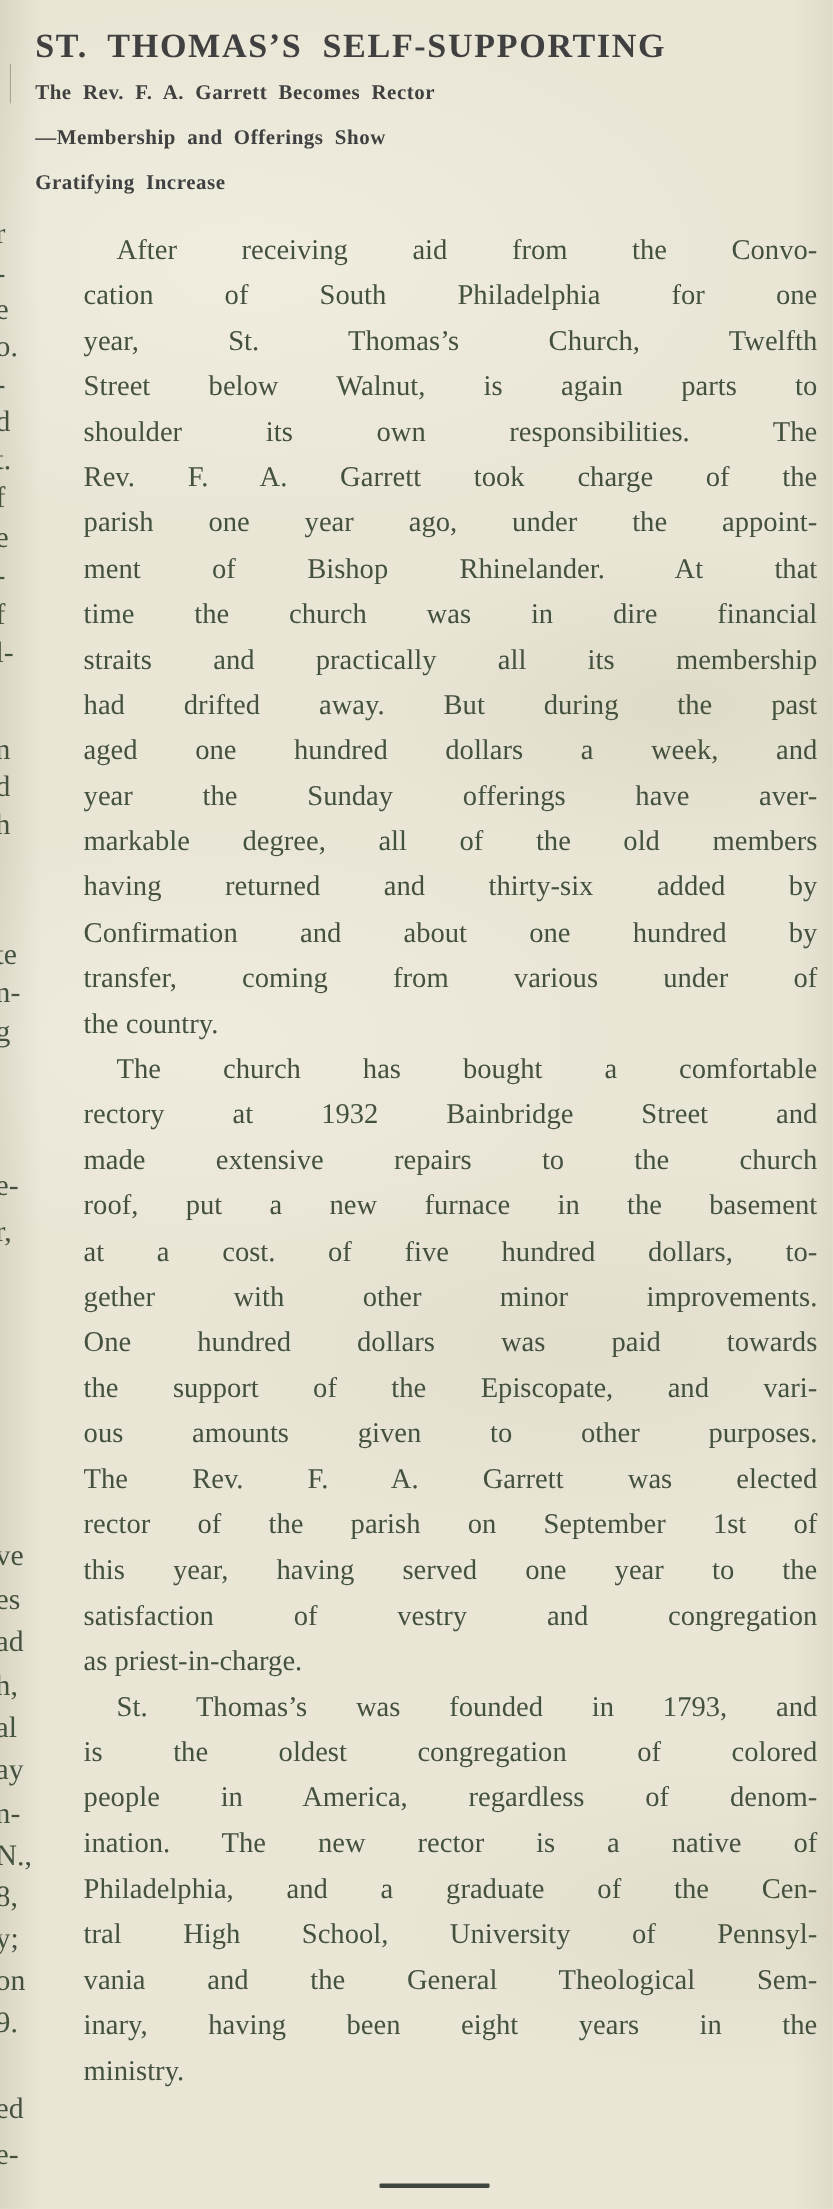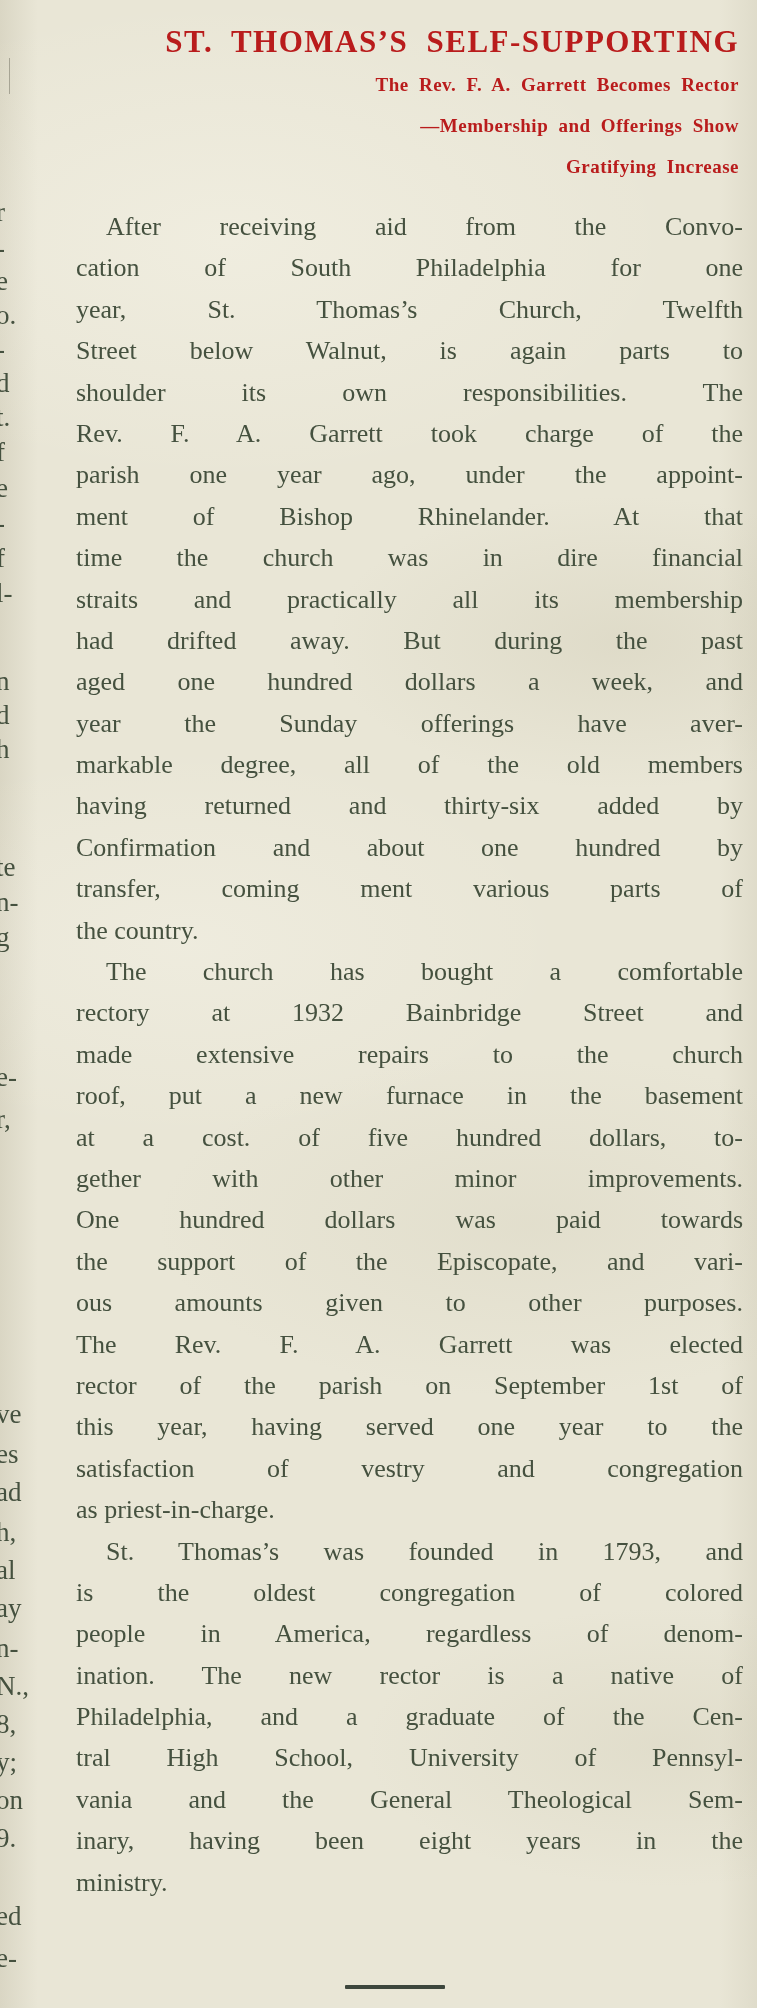--- a/index.html
+++ b/index.html
@@ -20,23 +20,23 @@
       radial-gradient(ellipse 600px 320px at 30% 12%, rgba(252,250,240,0.35), transparent 75%),
       radial-gradient(ellipse 500px 260px at 25% 47%, rgba(252,250,242,0.28), transparent 75%),
       linear-gradient(90deg, rgba(178,172,148,0.28) 0%, rgba(178,172,148,0) 5%, rgba(178,172,148,0) 95%, rgba(178,172,148,0.18) 100%);
   }
   .scratch {
     position: absolute; left: 9px; top: 58px; width: 1px; height: 36px;
     background: rgba(120,118,104,0.55);
   }
 
   .headline-block {
-    position: absolute; left: 42px; top: 20px; width: 697px;
-    text-align: right;
-    color: #b91c1c;
+    position: absolute; left: 32px; top: 20px; width: 697px;
+    text-align: left;
+    color: #404040;
     font-weight: bold;
   }
   .headline-block .h1 {
     font-size: 31px; line-height: 44px;
     letter-spacing: 1.5px; word-spacing: 9px;
   }
   .headline-block .h2 {
     font-size: 19px; line-height: 41px;
     letter-spacing: 0.5px; word-spacing: 5px;
   }
@@ -135,21 +135,21 @@
       <div class="line">parish one year ago, under the appoint-</div>
       <div class="line">ment of Bishop Rhinelander. At that</div>
       <div class="line">time the church was in dire financial</div>
       <div class="line">straits and practically all its membership</div>
       <div class="line">had drifted away. But during the past</div>
       <div class="line">aged one hundred dollars a week, and</div>
       <div class="line">year the Sunday offerings have aver-</div>
       <div class="line">markable degree, all of the old members</div>
       <div class="line">having returned and thirty-six added by</div>
       <div class="line">Confirmation and about one hundred by</div>
-      <div class="line">transfer, coming ment various parts of</div>
+      <div class="line">transfer, coming from various under of</div>
       <div class="line last">the country.</div>
     </div>
     <div class="para">
       <div class="line first">The church has bought a comfortable</div>
       <div class="line">rectory at 1932 Bainbridge Street and</div>
       <div class="line">made extensive repairs to the church</div>
       <div class="line">roof, put a new furnace in the basement</div>
       <div class="line">at a cost. of five hundred dollars, to-</div>
       <div class="line">gether with other minor improvements.</div>
       <div class="line">One hundred dollars was paid towards</div>

